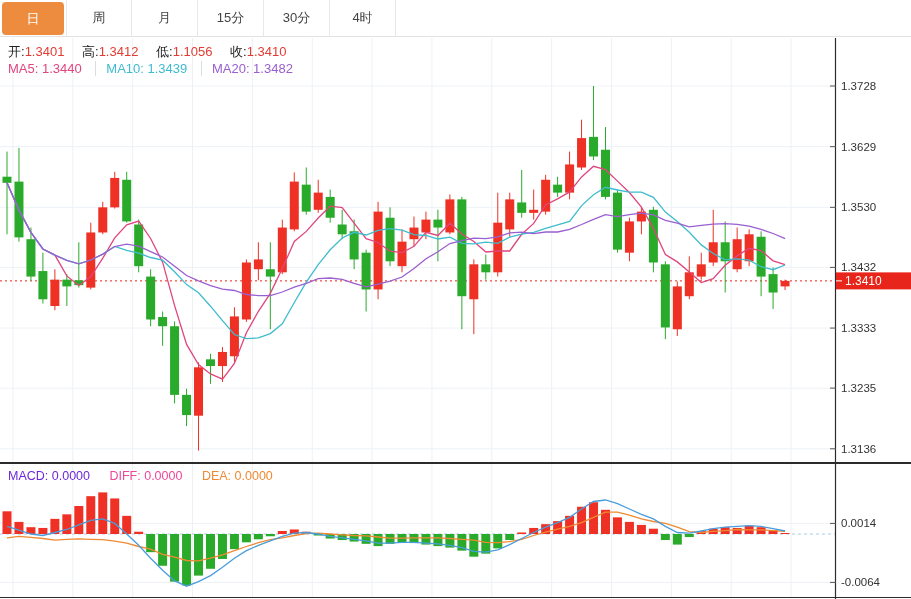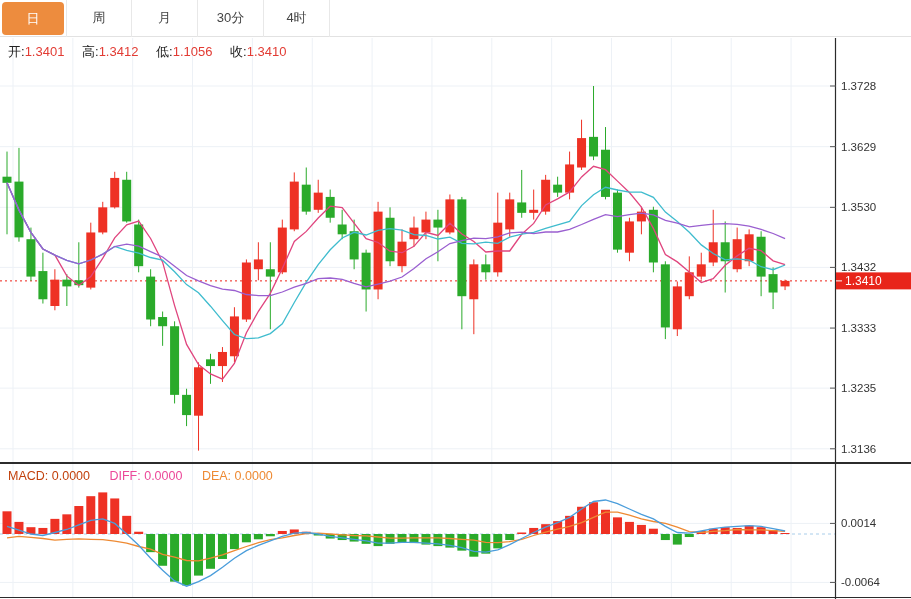--- a/index.html
+++ b/index.html
@@ -29,20 +29,21 @@
 </style>
 </head>
 <body>
 
 <div class="screen">
 
   <div class="tabbar">
     <div class="tab active" style="background: rgb(237, 140, 62);">日</div>
     <div class="tab after-active">周</div>
     <div class="tab">月</div>
+    <div class="tab">15分</div>
     <div class="tab">30分</div>
     <div class="tab">4时</div>
   </div>
 
   <div class="main-pane">
     <svg id="main-svg" width="911" height="424">
         <g>
           <line x1="13" y1="0" x2="13" y2="424" stroke="#edf1f6" stroke-width="1"></line>
           <line x1="72.85" y1="0" x2="72.85" y2="424" stroke="#edf1f6" stroke-width="1"></line>
           <line x1="132.7" y1="0" x2="132.7" y2="424" stroke="#edf1f6" stroke-width="1"></line>
@@ -227,20 +228,25 @@
         </g>
       </svg>
 
     <div class="ohlc-row">
       <span class="lab">开:</span><span class="val">1.3401</span>
       <span class="lab">高:</span><span class="val">1.3412</span>
       <span class="lab">低:</span><span class="val">1.1056</span>
       <span class="lab">收:</span><span class="val">1.3410</span>
     </div>
 
+    <div class="ma-row">
+      <span id="ma5-lab" style="color: rgb(224, 69, 126);">MA5: 1.3440</span>
+      <span id="ma10-lab" class="sep" style="color: rgb(63, 188, 206);">MA10: 1.3439</span>
+      <span id="ma20-lab" class="sep" style="color: rgb(154, 95, 208);">MA20: 1.3482</span>
+    </div>
   </div>
 
   <div class="divider"></div>
 
   <div class="macd-pane">
     <svg id="macd-svg" width="911" height="135">
         <g>
           <line x1="13" y1="0" x2="13" y2="133" stroke="#edf1f6" stroke-width="1"></line>
           <line x1="72.85" y1="0" x2="72.85" y2="133" stroke="#edf1f6" stroke-width="1"></line>
           <line x1="132.7" y1="0" x2="132.7" y2="133" stroke="#edf1f6" stroke-width="1"></line>
@@ -332,19 +338,19 @@
         <g>
           <line x1="835.5" y1="0" x2="835.5" y2="135" stroke="#2b2b2b" stroke-width="1.2"></line>
           <line x1="0" y1="133.5" x2="911" y2="133.5" stroke="#2b2b2b" stroke-width="1"></line>
           <line x1="830" y1="59.41025641025641" x2="836" y2="59.41025641025641" stroke="#555" stroke-width="1"></line>
           <text x="841" y="63.41025641025641" font-size="11.5" fill="#333333" font-family="&quot;Liberation Sans&quot;,&quot;DejaVu Sans&quot;,sans-serif">0.0014</text>
           <line x1="830" y1="118.41025641025641" x2="836" y2="118.41025641025641" stroke="#555" stroke-width="1"></line>
           <text x="841" y="122.41025641025641" font-size="11.5" fill="#333333" font-family="&quot;Liberation Sans&quot;,&quot;DejaVu Sans&quot;,sans-serif">-0.0064</text>
         </g>
       </svg>
     <div class="macd-row">
-      <span id="macd-lab" style="color: #c2410c;">MACD: 0.0000</span>
+      <span id="macd-lab" style="color: #6d28d9;">MACD: 0.0000</span>
       <span id="diff-lab" style="color: #ec4899;">DIFF: 0.0000</span>
       <span id="dea-lab" style="color: rgb(238, 138, 51); text-align: center;">DEA: 0.0000</span>
     </div>
   </div>
 
 </div>
 
 </body></html>

